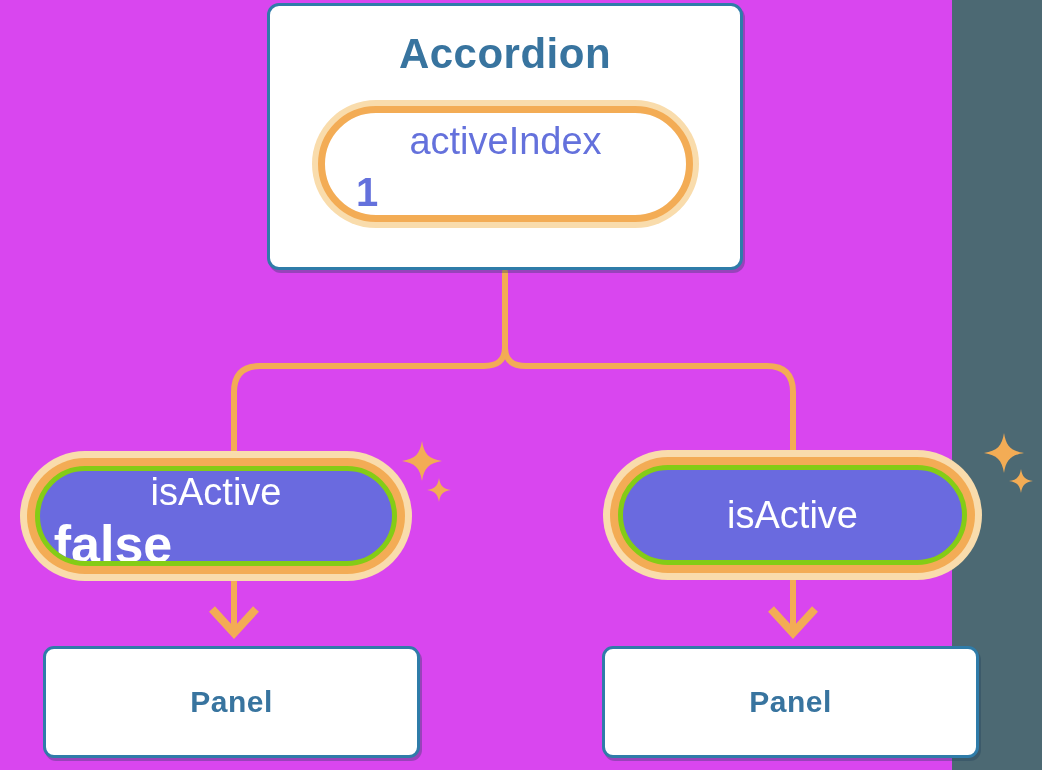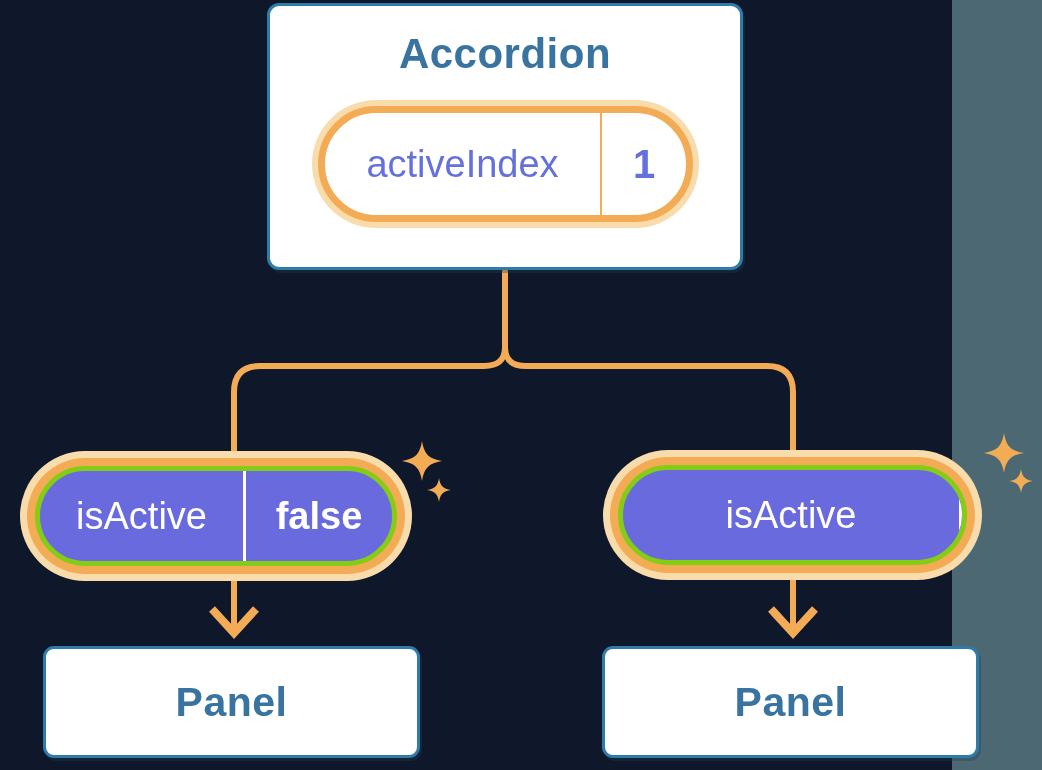--- a/index.html
+++ b/index.html
@@ -2,38 +2,38 @@
 <html><head>
 <meta charset="utf-8">
 <style>
   html,body{margin:0;padding:0;}
   body{
     background:#4C6973;
     font-family:"Liberation Sans", sans-serif;
     width:1042px;height:770px;overflow:hidden;
   }
   .stage{
-    position:relative;width:952px;height:770px;background:#0f172a;
+    position:relative;width:952px;height:770px;background:#d946ef;
   }
   .stage svg.connector{
     position:absolute;left:0;top:0;width:1042px;height:770px;display:block;
   }
   .card{
     position:absolute;background:#ffffff;border:3px solid #2F7CA9;
     border-radius:12px;box-sizing:border-box;
     box-shadow:2px 3px 0 rgba(32,62,88,0.35);
   }
   .accordion-card{left:267px;top:3px;width:476px;height:267px;}
   .card-title{
     margin-top:24px;text-align:center;font-size:42px;font-weight:700;
     color:#38749F;letter-spacing:0.5px;
   }
   .pill{
     position:absolute;display:flex;align-items:stretch;box-sizing:border-box;
-    border-radius:999px;overflow:hidden;
+    border-radius:999px;overflow:hidden;flex-direction:column;
   }
   .state-pill{
     left:318px;top:106px;width:375px;height:116px;background:#ffffff;
     border:7px solid #F3AC55;
     box-shadow:0 0 0 6px #F9DCAC;
   }
   .state-pill .pill-label{
     flex:1;display:flex;align-items:center;justify-content:center;
     font-size:38px;color:#6471DC;
   }
@@ -46,33 +46,33 @@
     background:#6A6ADF;border:5px solid #84cc16;height:100px;
     box-shadow:0 0 0 8px #F3AC55, 0 0 0 15px #F9DCAC;
   }
   .prop-pill .pill-label{
     flex:1;display:flex;align-items:center;justify-content:center;
     font-size:38px;color:#ffffff;
   }
   .prop-pill .pill-divider{width:3px;background:#ffffff;}
   .prop-pill .pill-value{
     display:flex;align-items:center;justify-content:center;
-    font-size:38px;font-weight:700;color:#ffffff;
+    font-size:52px;font-weight:700;color:#ffffff;
   }
   .prop-pill-left{left:35px;top:466px;width:362px;}
   .prop-pill-left .pill-value{width:146px;}
   .prop-pill-right{left:618px;top:465px;width:349px;}
   .prop-pill-right .pill-value{width:131px;}
   .panel-card{
     width:377px;height:112px;top:646px;border-radius:11px;
     display:flex;align-items:center;justify-content:center;
   }
   .panel-card-left{left:43px;}
   .panel-card-right{left:602px;}
-  .panel-title{font-size:41px;font-weight:700;color:#38749F;letter-spacing:0.5px;text-align:center;}
+  .panel-title{font-size:30px;font-weight:700;color:#38749F;letter-spacing:0.5px;text-align:center;}
 </style>
 </head>
 <body>
 
 <div class="stage">
 
   <svg class="connector" viewBox="0 0 1042 770" aria-hidden="true">
     <g stroke="#F3AC55" stroke-width="6" fill="none">
       <path d="M 505 272 L 505 355" stroke-linecap="round"></path>
       <path d="M 505 348 C 504.5 360 498 366 484 366 L 260 366 Q 234 366 234 392 L 234 627" stroke-linecap="round"></path>

